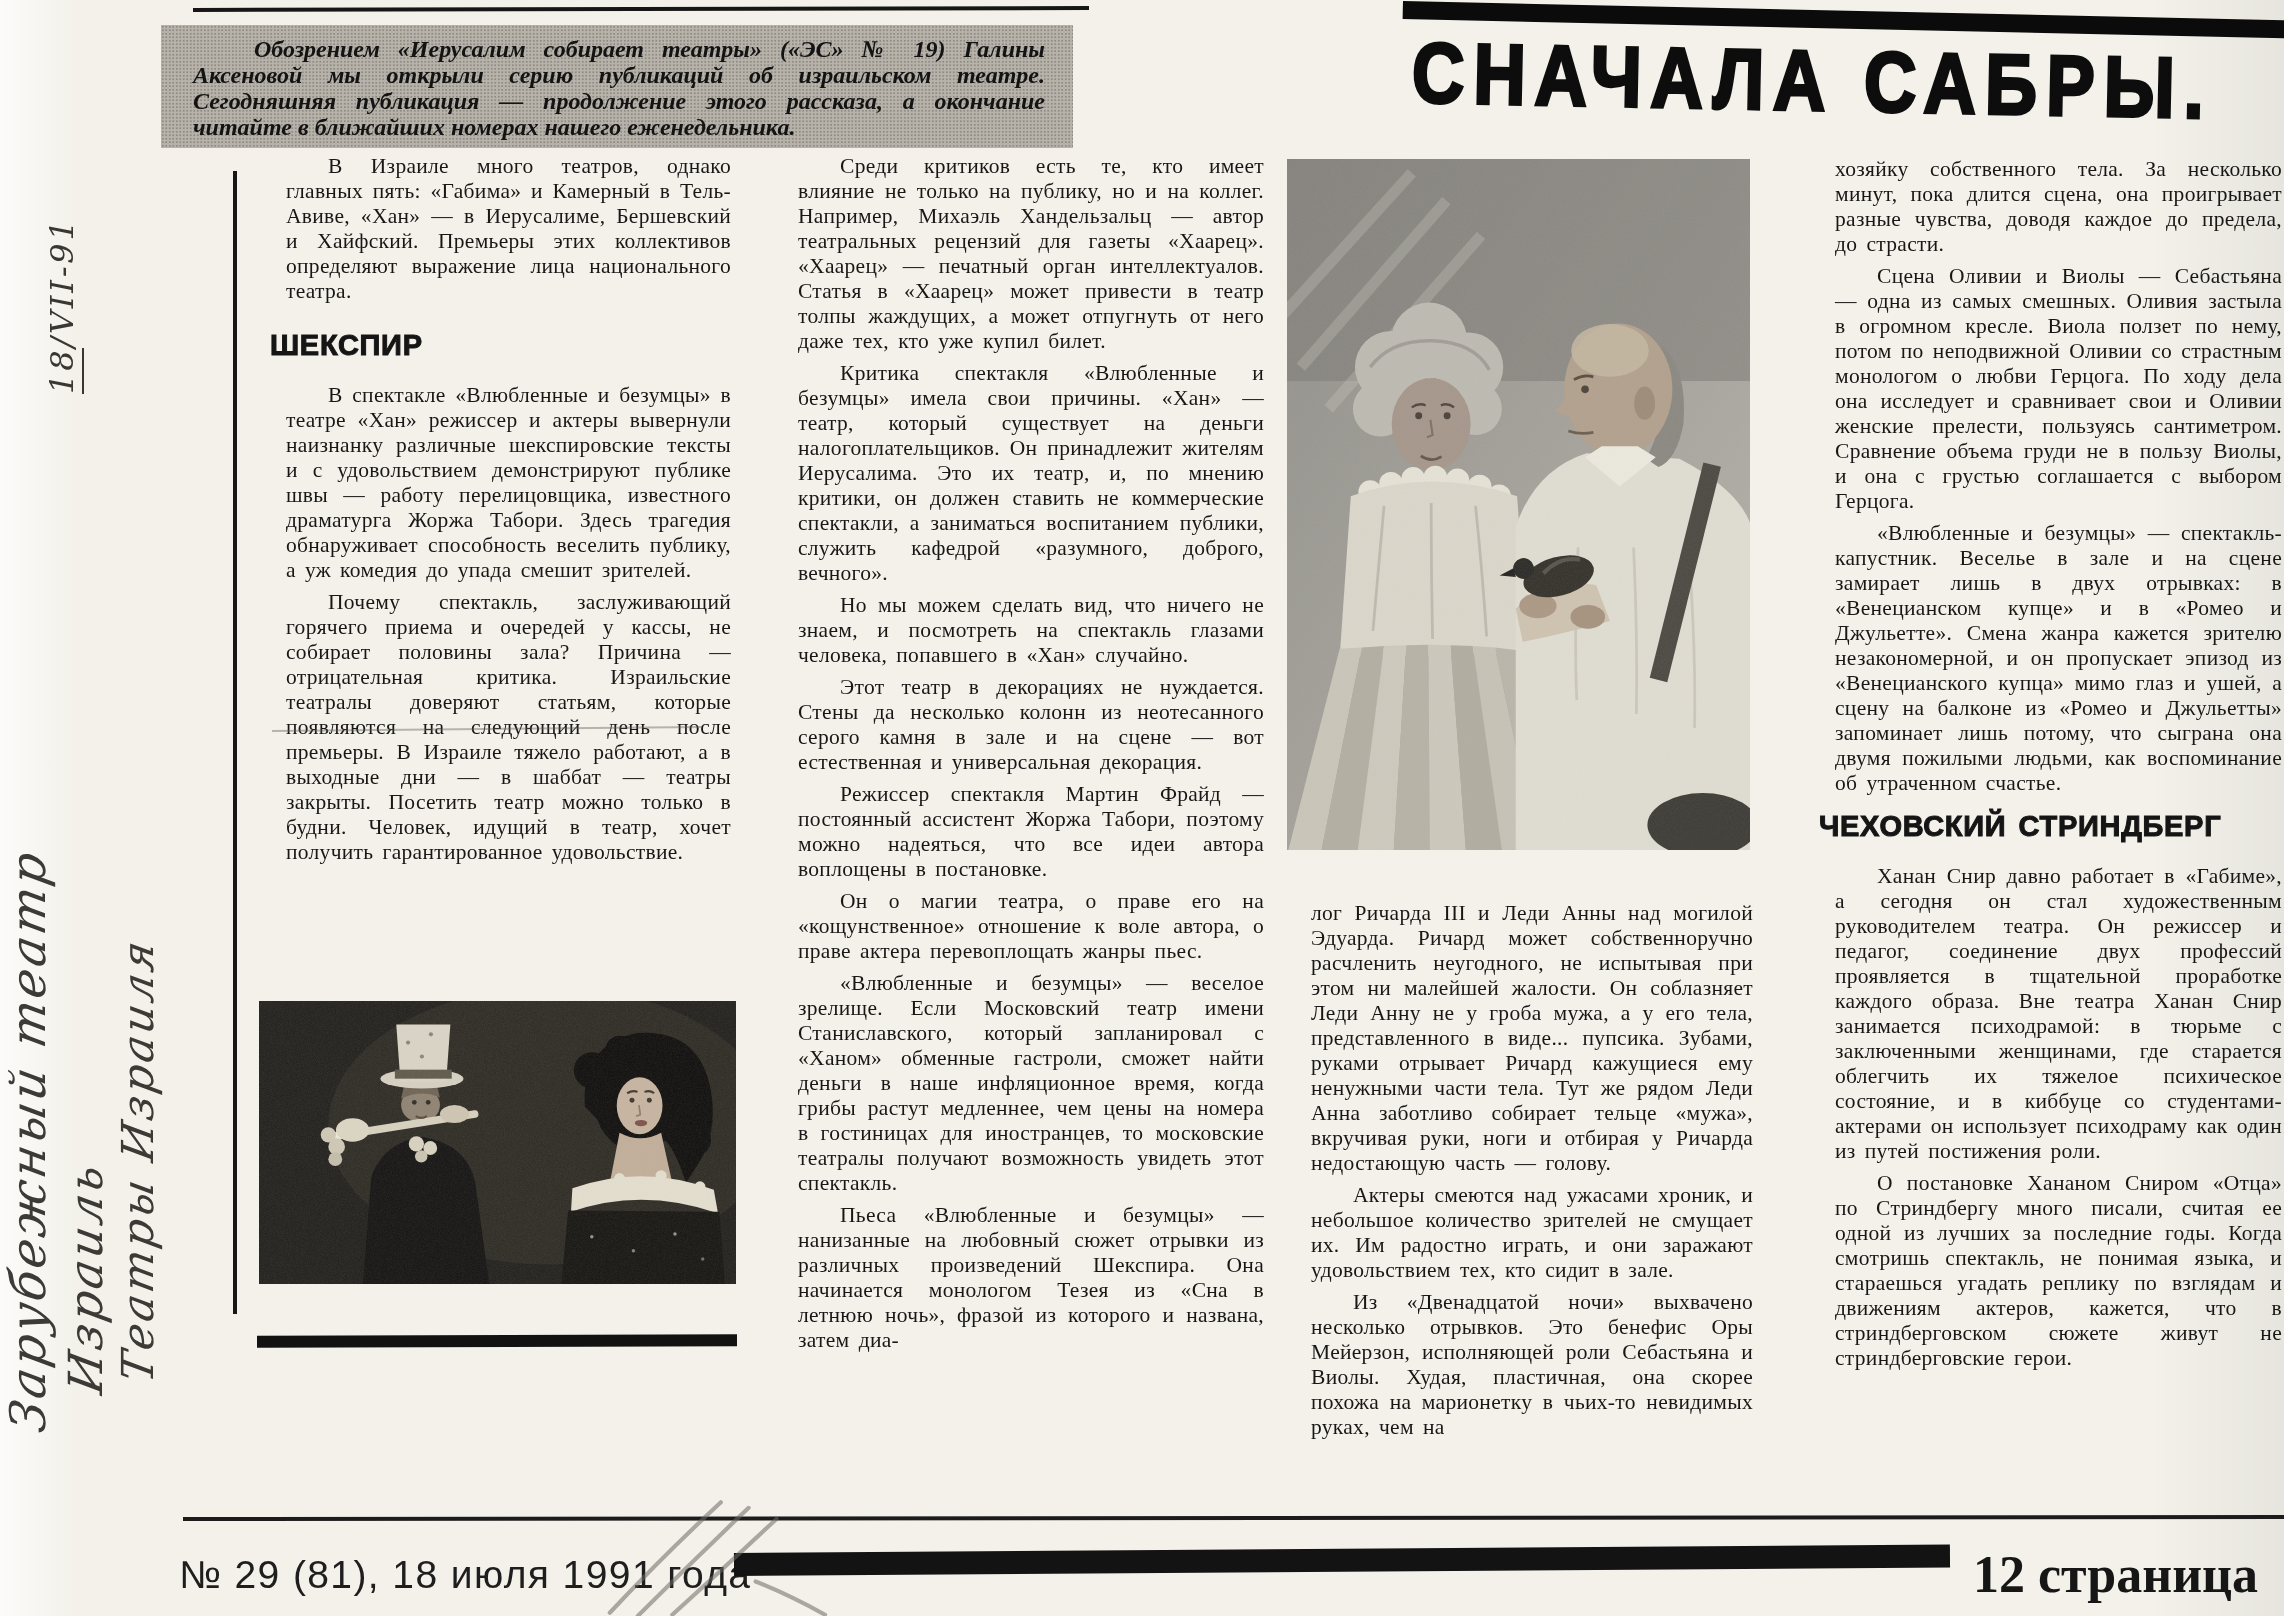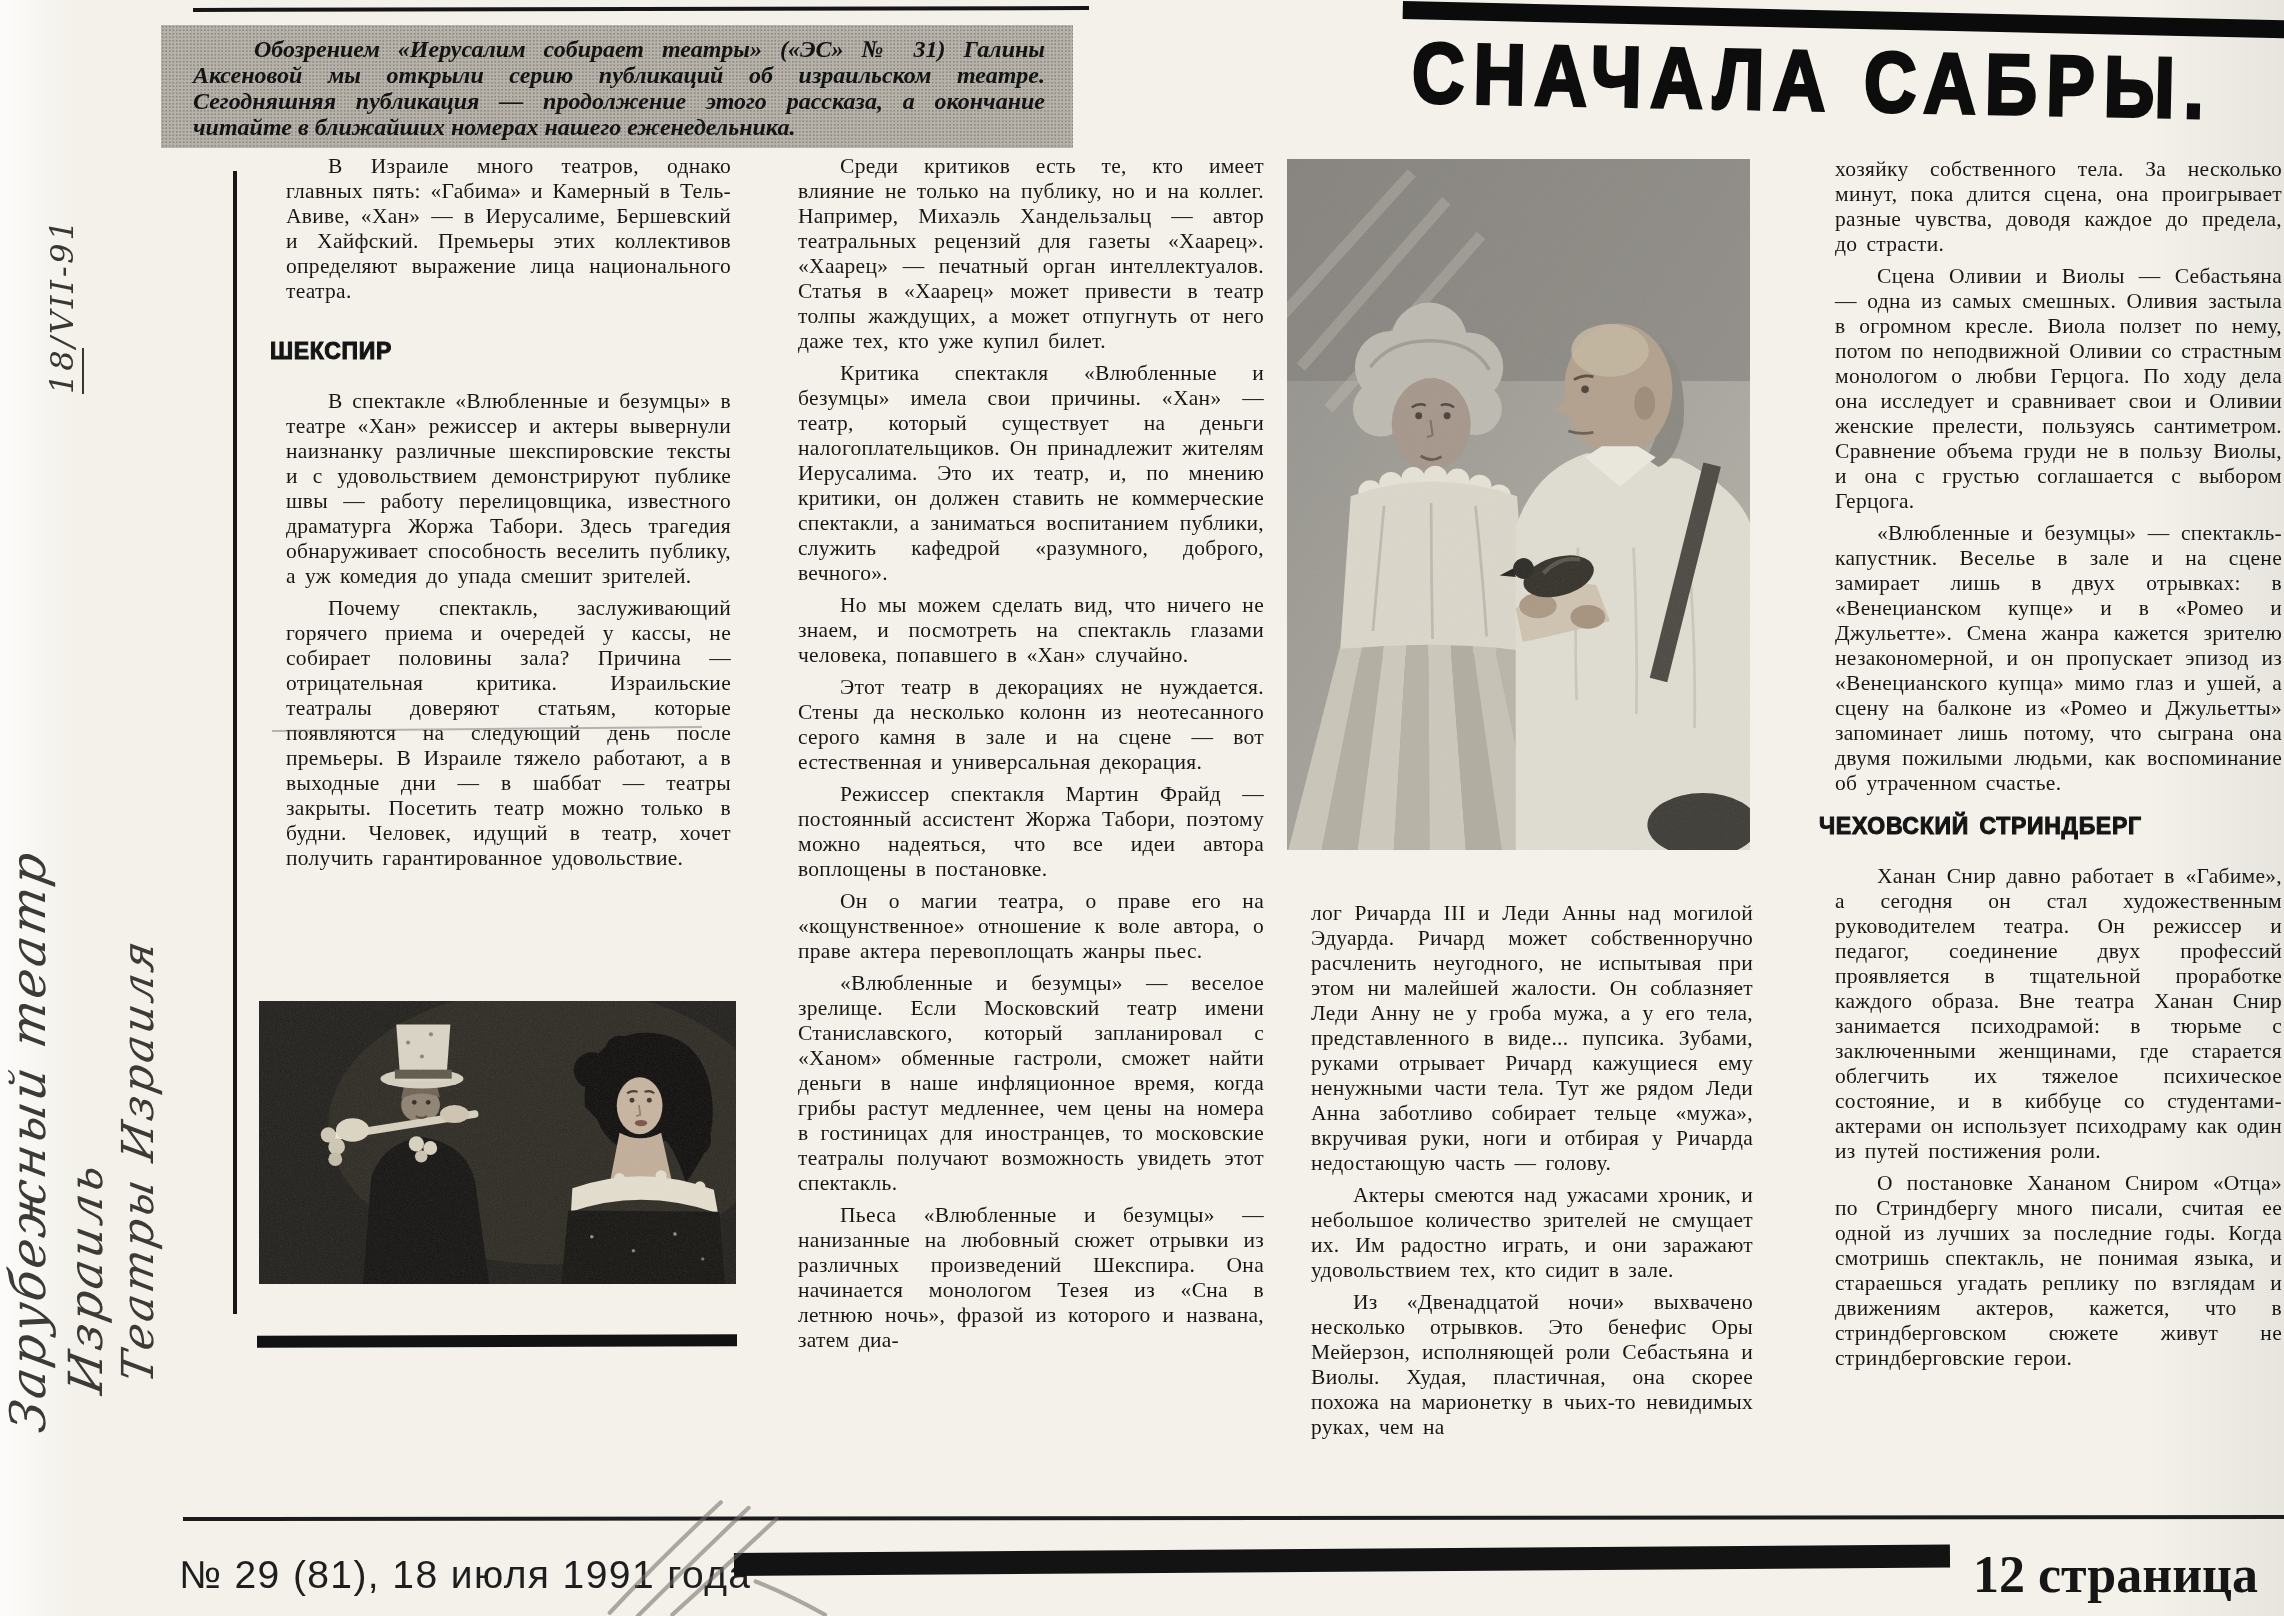--- a/index.html
+++ b/index.html
@@ -32,22 +32,22 @@
     background-size:3.5px 3.5px;
     font-style:italic;font-weight:700;font-size:24px;line-height:26px;
     text-align:justify;color:#131313;
   }
   .intro-box .t{text-indent:61px;}
   
   .body-col{position:absolute;font-size:21.5px;line-height:25px;text-align:justify;letter-spacing:0.3px;word-spacing:3.5px;color:#181716;}
   .body-col p{margin:0 0 7px 16px;text-indent:42px;}
   .body-col p.cont{text-indent:0;}
   .subhead{
-    font-family:"Liberation Sans", sans-serif;font-weight:700;font-size:23px;line-height:40px;
-    letter-spacing:0.7px;margin:27px 0 18px 0;text-indent:0;color:#151515;-webkit-text-stroke:1px #151515;
+    font-family:"Liberation Sans", sans-serif;font-weight:700;font-size:29px;line-height:40px;
+    letter-spacing:0.7px;margin:21px 0 18px 0;text-indent:0;color:#151515;-webkit-text-stroke:1px #151515;
   }
   .subhead.mt0{margin-top:9.7px;}
   #col1{left:270px;top:154px;width:461px;}
   #col2{left:782px;top:154px;width:482px;}
   #col3{left:1295px;top:901px;width:458px;}
   #col4{left:1819px;top:157px;width:463px;}
   
   .photo{position:absolute;overflow:hidden;background:#2a2824;}
   #photo1{left:259px;top:1001px;width:477px;height:283px;}
   #photo2{left:1287px;top:159px;width:463px;height:691px;}
@@ -78,21 +78,21 @@
 <body>
 
 <div class="page">
 
   <div class="top-rule"></div>
   <div class="headline-band"></div>
 
   <div class="headline">СНАЧАЛА САБРЫ.</div>
 
   <div class="intro-box">
-    <div class="t">Обозрением «Иерусалим собирает театры» («ЭС» № 31) Галины Аксеновой мы открыли серию публикаций об израильском театре. Сегодняшняя публикация — продолжение этого рассказа, а окончание читайте в ближайших номерах нашего еженедельника.</div>
+    <div class="t">Обозрением «Иерусалим собирает театры» («ЭС» № 19) Галины Аксеновой мы открыли серию публикаций об израильском театре. Сегодняшняя публикация — продолжение этого рассказа, а окончание читайте в ближайших номерах нашего еженедельника.</div>
   </div>
 
   <div class="vrule"></div>
 
   <div class="body-col" id="col1">
     <p>В Израиле много театров, однако главных пять: «Габима» и Камерный в Тель-Авиве, «Хан» — в Иерусалиме, Бершевский и Хайфский. Премьеры этих коллективов определяют выражение лица национального театра.</p>
     <div class="subhead">
       <div>ШЕКСПИР</div>
     </div>
     <p>В спектакле «Влюбленные и безумцы» в театре «Хан» режиссер и актеры вывернули наизнанку различные шекспировские тексты и с удовольствием демонстрируют публике швы — работу перелицовщика, известного драматурга Жоржа Табори. Здесь трагедия обнаруживает способность веселить публику, а уж комедия до упада смешит зрителей.</p>

